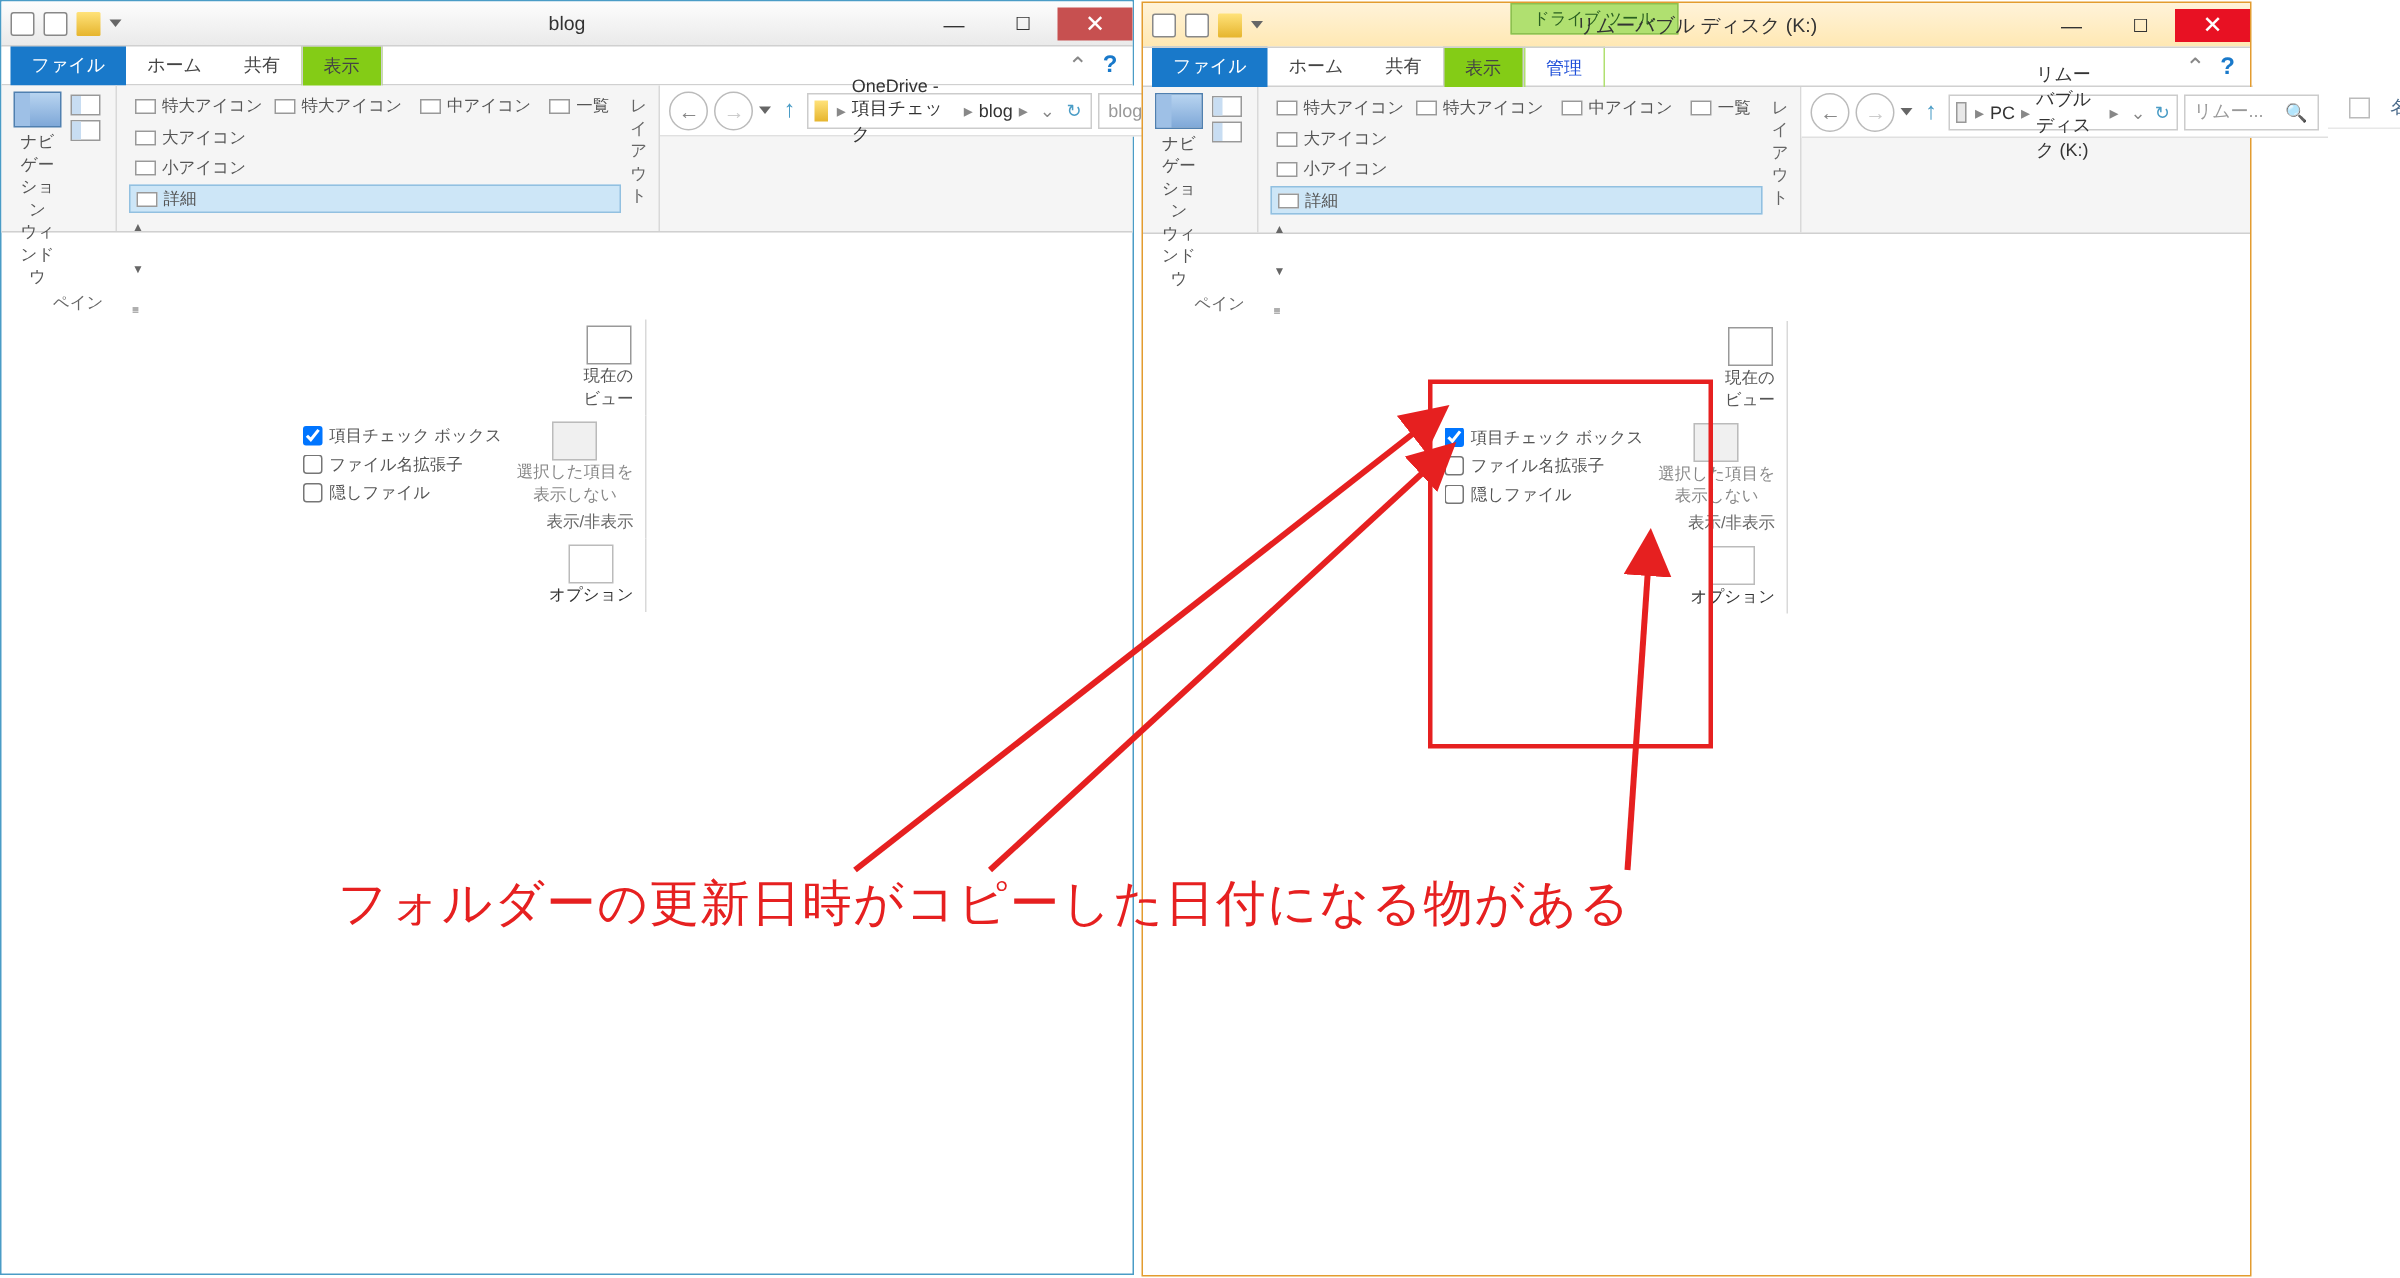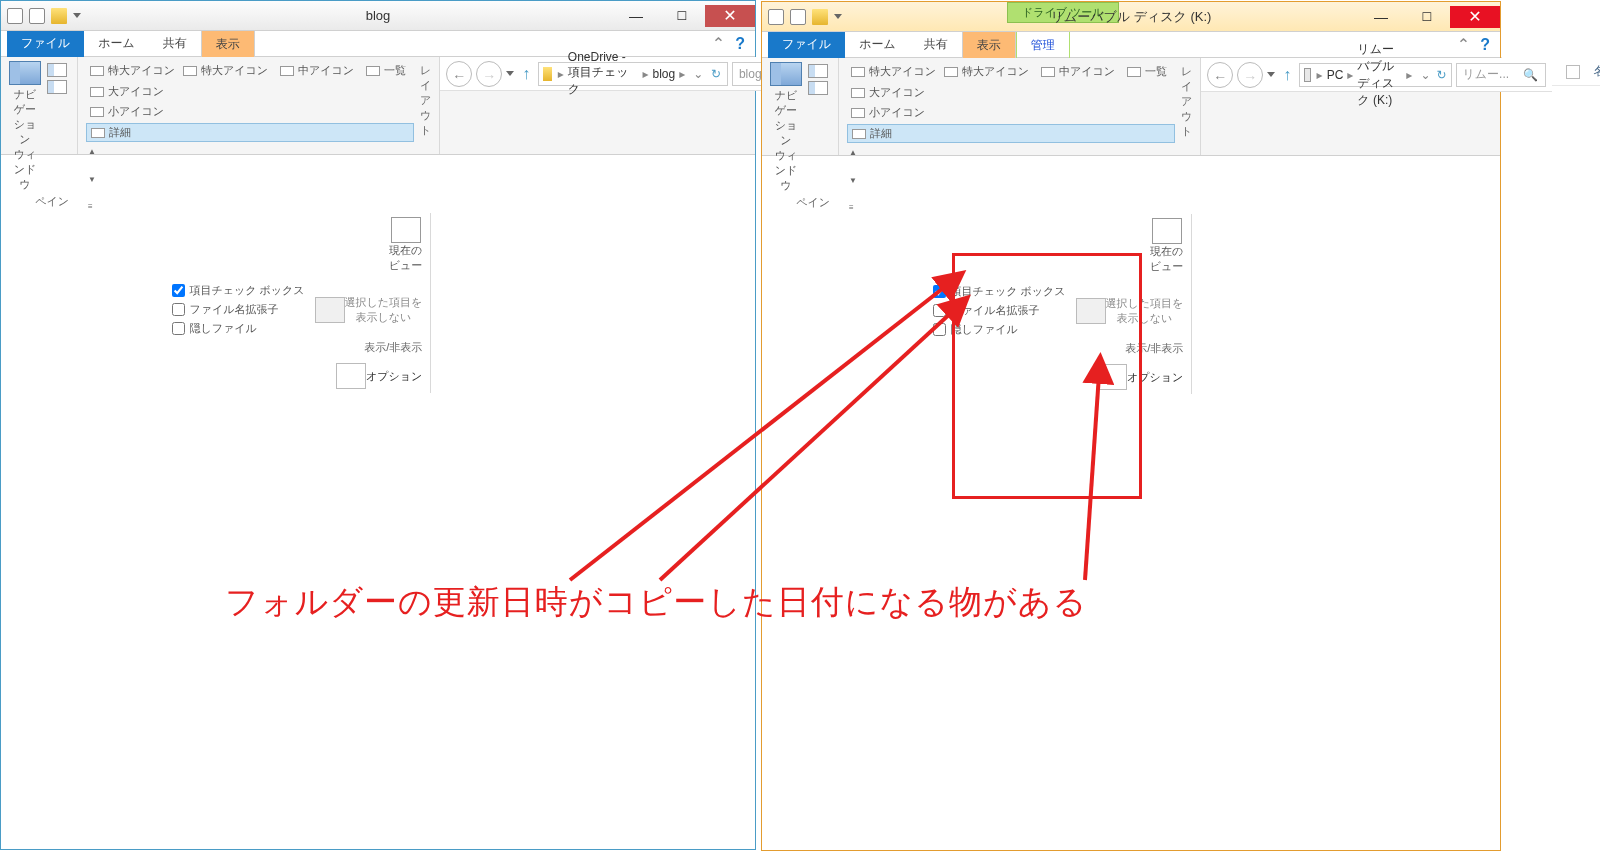--- a/index.html
+++ b/index.html
@@ -17,21 +17,21 @@
 .tb-title{position:absolute;left:50%;transform:translateX(-50%);font-size:13px;color:#333}
 .tb-drive-tools{position:absolute;left:245px;top:0;background:#b0e070;color:#2a6020;font-size:11px;padding:2px 14px;border:1px solid #8cc050}
 .wbtns{margin-left:auto;display:flex}
 .wbtn{width:46px;height:22px;display:flex;align-items:center;justify-content:center;font-size:14px;color:#333}
 .wbtn.max{font-size:12px}
 .wbtn.close{background:#c75050;color:#fff;width:50px;font-size:16px}
 .wbtn.close.active{background:#e81123}
 .ribbon-tabs{height:26px;display:flex;align-items:center;background:#fff;border-bottom:1px solid #d0d0d0;padding-left:6px}
 .rtab{padding:5px 14px;font-size:12px;color:#444;cursor:pointer}
 .rtab.file{background:#1979ca;color:#fff}
-.rtab.active{border:1px solid #d0d0d0;border-bottom:1px solid #f5f5f5;background:#fdba74;margin-bottom:-1px}
+.rtab.active{border:1px solid #d0d0d0;border-bottom:1px solid #f5f5f5;background:#84cc16;margin-bottom:-1px}
 .rtab.manage{border:1px solid #b0e070;border-bottom:none;color:#1d4ed8}
 .rt-help{margin-left:auto;padding:4px 10px;display:flex;gap:10px;align-items:center;color:#4a9cc6}
 .ribbon{height:98px;background:#f5f5f5;border-bottom:1px solid #d0d0d0;display:flex}
 .rgrp{border-right:1px solid #d9d9d9;padding:4px 8px;display:flex;flex-direction:column;justify-content:space-between;align-items:flex-end;font-size:11px;color:#555}
 .rgrp-label{font-size:11px;color:#666;text-align:center;padding-top:2px}
 .navpane-btn{display:flex;flex-direction:column;align-items:center;gap:2px}
 .navpane-ico{width:32px;height:24px;background:linear-gradient(#b8d4f0,#7fa8d8);border:1px solid #5080b0;position:relative}
 .navpane-ico::before{content:"";position:absolute;left:0;top:0;width:10px;height:100%;background:#9ec0e6}
 .small-icons{display:flex;flex-direction:column;gap:3px;padding:2px}
 .si{width:20px;height:14px;border:1px solid #999;background:#fff;display:flex}
@@ -41,21 +41,21 @@
 .layout-item{display:flex;align-items:center;gap:4px;padding:1px 4px;white-space:nowrap}
 .layout-item.sel{background:#cde6f7;border:1px solid #92c0e0}
 .li-ico{width:14px;height:10px;background:#fff;border:1px solid #999}
 .scroll-btns{display:flex;flex-direction:column;justify-content:space-between;padding:2px;height:68px}
 .sb{font-size:8px;color:#666}
 .view-btn{display:flex;flex-direction:column;align-items:center;font-size:11px;text-align:center}
 .view-ico{width:30px;height:26px;background:#fff;border:1px solid #999}
 .checks{display:flex;flex-direction:column;gap:4px;font-size:11px;padding:2px}
 .chk{display:flex;align-items:center;gap:4px}
 .chk input{width:13px;height:13px}
-.hide-btn,.opt-btn{display:flex;align-items:center;font-size:11px;text-align:center;color:#888}
+.hide-btn,.opt-btn{display:flex;flex-direction:column;align-items:center;font-size:11px;text-align:center;color:#888}
 .hide-ico,.opt-ico{width:30px;height:26px;background:#f0f0f0;border:1px solid #bbb}
 .opt-ico{background:#fff}
 .opt-btn{color:#333}
 .addr-bar{height:34px;display:flex;align-items:center;gap:4px;padding:2px 6px;background:#fff;border-bottom:1px solid #e0e0e0}
 .navbtn{width:26px;height:26px;border-radius:50%;border:1px solid #bbb;display:flex;align-items:center;justify-content:center;color:#888;font-size:14px}
 .navbtn.fwd{color:#ccc}
 .up-btn{font-size:16px;color:#4a9cc6;padding:0 4px}
 .addr-box{flex:1;height:24px;border:1px solid #ccc;display:flex;align-items:center;padding:0 4px;font-size:12px}
 .addr-ico{width:16px;height:14px;background:linear-gradient(#ffe27a,#e6b52e);margin-right:4px}
 .addr-ico.drv{background:#e8e8e8;border:1px solid #999}

